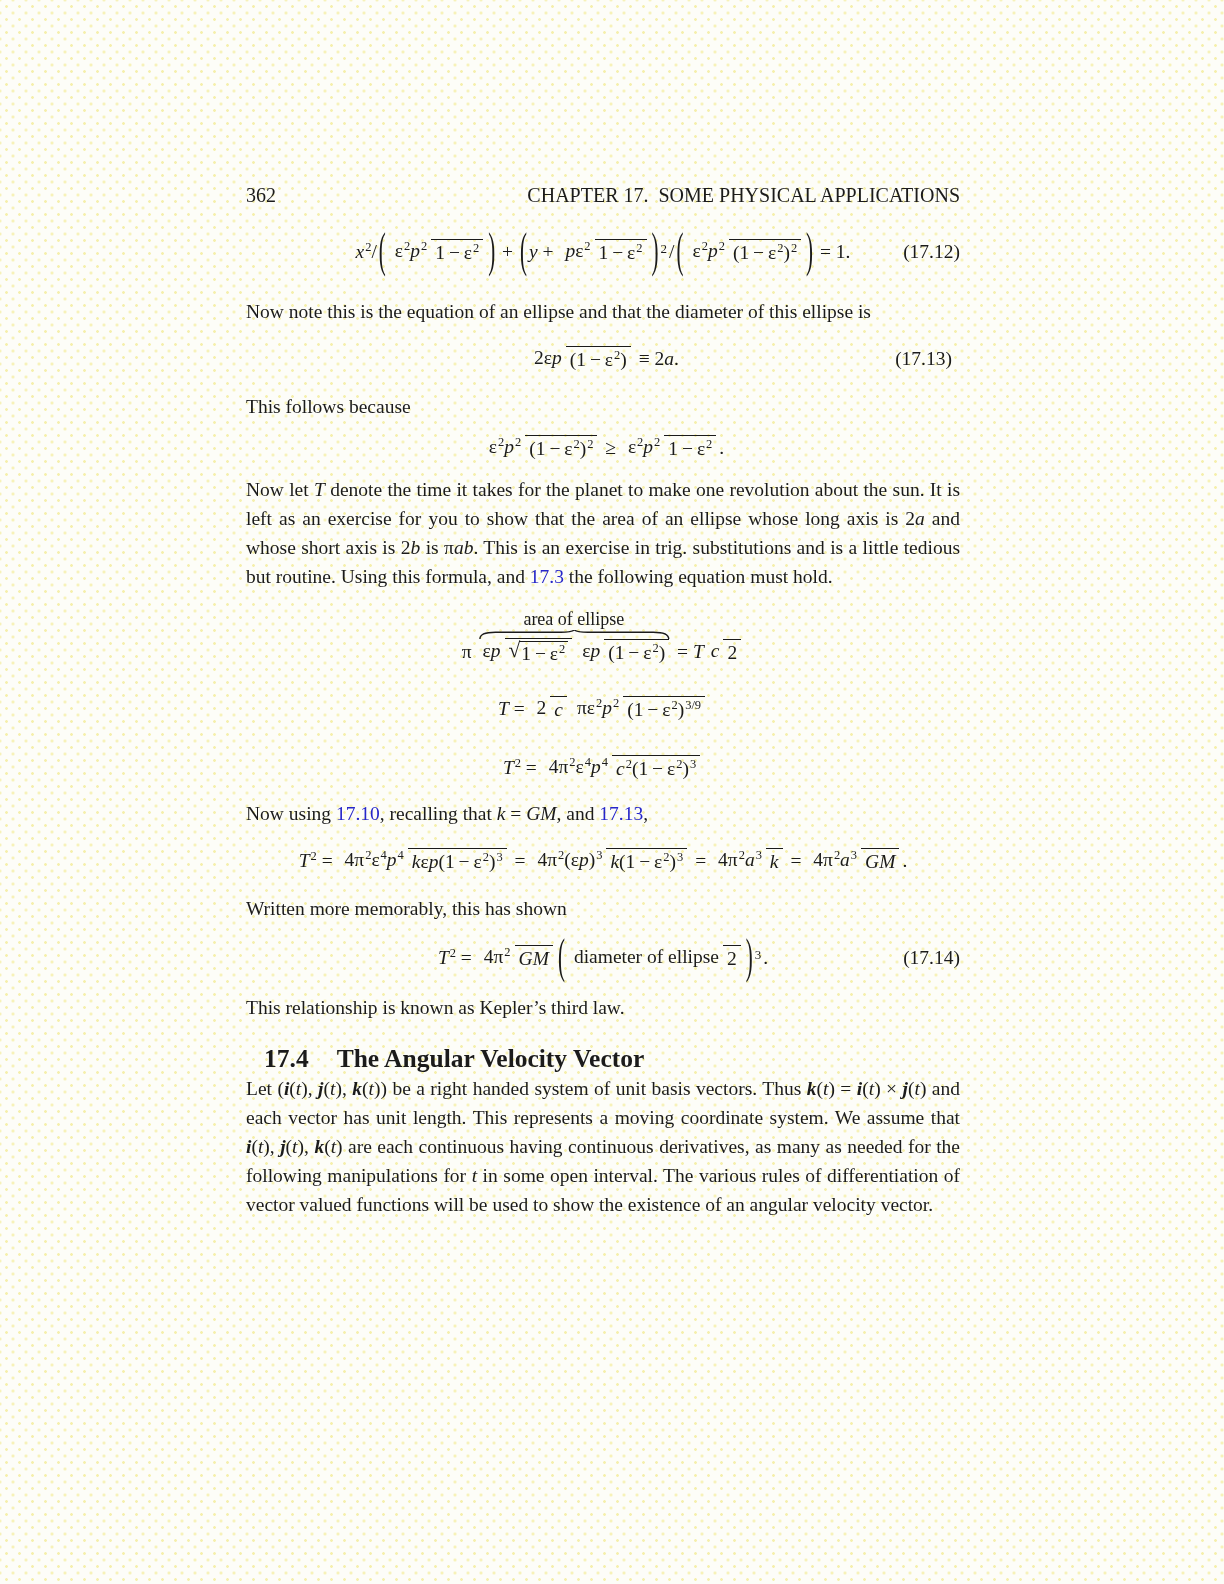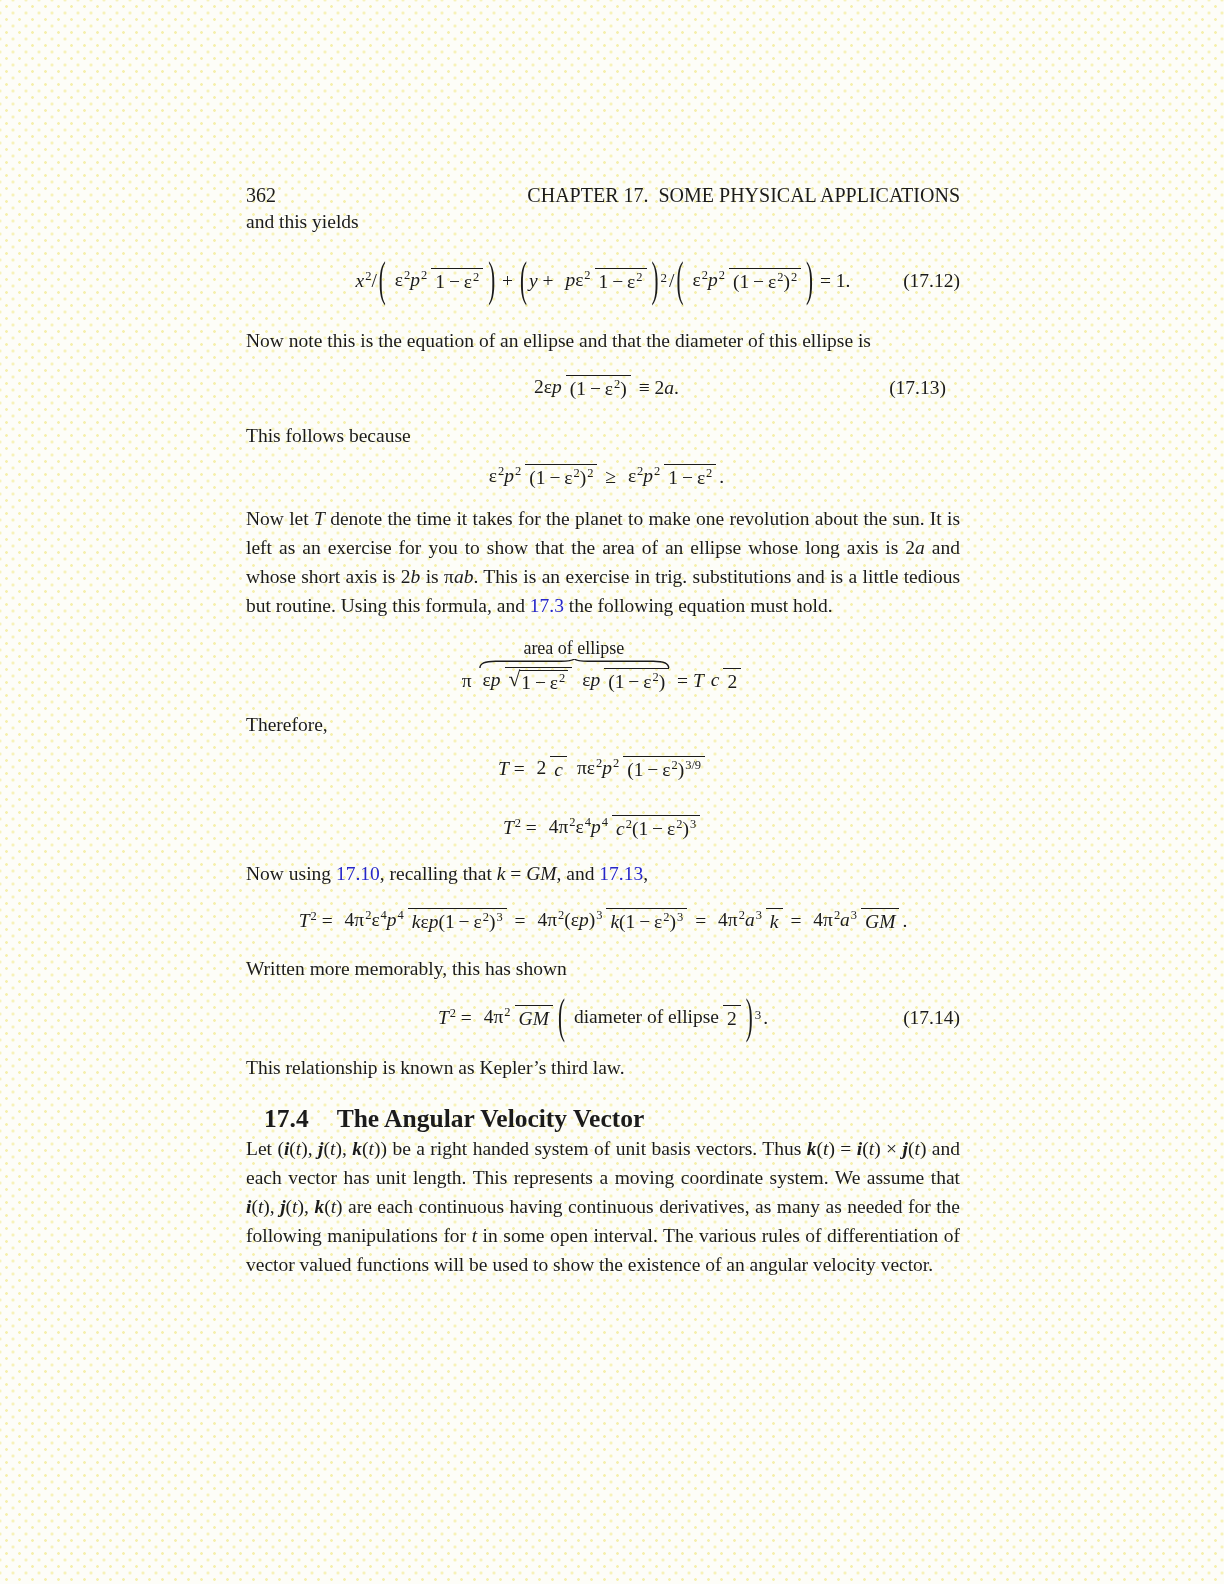--- a/index.html
+++ b/index.html
@@ -27,21 +27,21 @@
   .mt-nowusing{margin-top:10px;}
   .mt-memorably{margin-top:12px;}
   .mt-kepler{margin-top:10px;}
   .mt-angular{margin-top:14px;}
 
   
   .eq{position:relative;display:flex;justify-content:center;align-items:center;font-size:19.5px;}
   .eqbody{display:inline-flex;align-items:center;}
   .eqnum{position:absolute;right:0;top:50%;transform:translateY(-50%);font-size:19.5px;}
   .eq-e12{min-height:86px;margin:2px 0;}
-  .eq-e13{min-height:62px;margin:2px 14px;text-align:right;}
+  .eq-e13{min-height:62px;margin:2px 8px;text-align:right;}
   .eq-ineq{min-height:54px;margin:0;}
   .eq-area{min-height:54px;margin:2px 0;padding-top:32px;}
   .eq-per{min-height:56px;margin:2px 0;}
   .eq-per2{min-height:58px;margin:2px 0;}
   .eq-chain{min-height:62px;margin:2px 0;}
   .eq-e14{min-height:62px;margin:4px 0;}
 
   .frac{display:inline-flex;flex-direction:row;align-items:center;margin:0 3px;}
   .frac .num{padding:0 4px 2px;white-space:nowrap;line-height:1.15;}
   .frac .den{border-top:1.3px solid #1b1b1b;padding:2px 4px 0;white-space:nowrap;line-height:1.15;}
@@ -71,21 +71,20 @@
 </head>
 <body>
 
 <div class="content">
 
   <header class="hdr">
     <span>362</span>
     <span>CHAPTER 17.&nbsp; SOME PHYSICAL APPLICATIONS</span>
   </header>
 
-  <p class="line mt-lead">and this yields</p>
 
   <div class="eq eq-e12">
     <span class="eqbody">
       <span class="mtoks"><span class="tk-i">x</span><span class="tk-s">2</span><span class="tk-t">/</span></span>
       <span class="bp">(</span>
       <span class="frac">
         <span class="num mtoks"><span class="tk-t">ε</span><span class="tk-s">2</span><span class="tk-i">p</span><span class="tk-s">2</span></span>
         <span class="den mtoks"><span class="tk-t">1 − ε</span><span class="tk-s">2</span></span>
       </span>
       <span class="bp">)</span>
@@ -167,21 +166,20 @@
         </span>
       </span>
       <span class="mtoks"><span class="tk-t">&nbsp;=&nbsp;</span><span class="tk-i">T</span></span>
       <span class="frac">
         <span class="num mtoks"><span class="tk-i">c</span></span>
         <span class="den mtoks"><span class="tk-t">2</span></span>
       </span>
     </span>
   </div>
 
-  <p class="line mt-therefore">Therefore,</p>
 
   <div class="eq eq-per">
     <span class="eqbody">
       <span class="mtoks"><span class="tk-i">T</span><span class="tk-t">&nbsp;=&nbsp;</span></span>
       <span class="frac">
         <span class="num mtoks"><span class="tk-t">2</span></span>
         <span class="den mtoks"><span class="tk-i">c</span></span>
       </span>
       <span class="frac">
         <span class="num mtoks"><span class="tk-t">πε</span><span class="tk-s">2</span><span class="tk-i">p</span><span class="tk-s">2</span></span>

